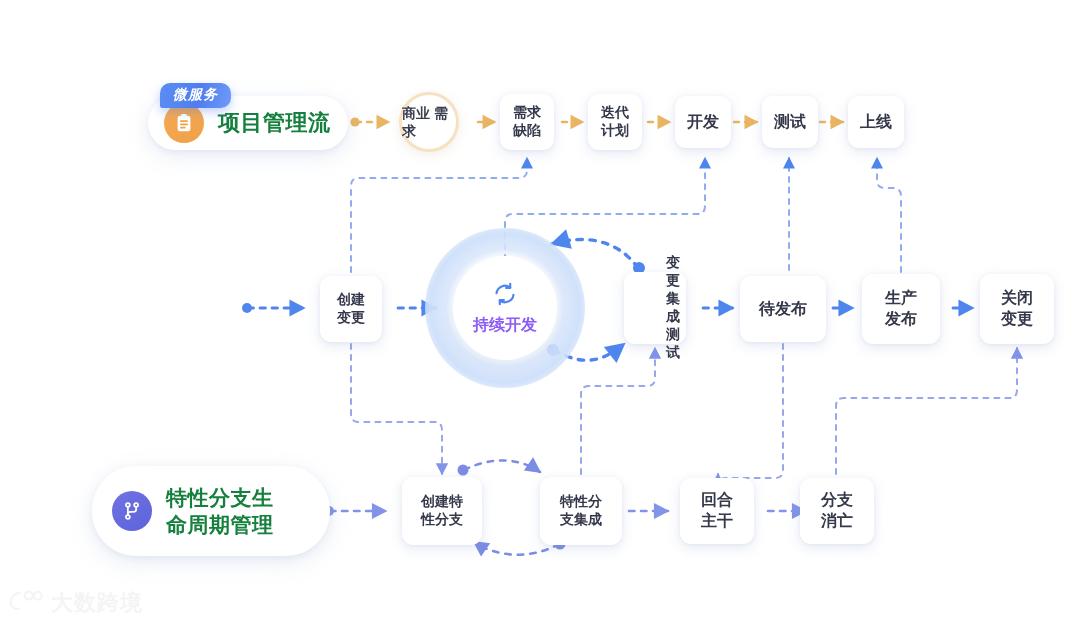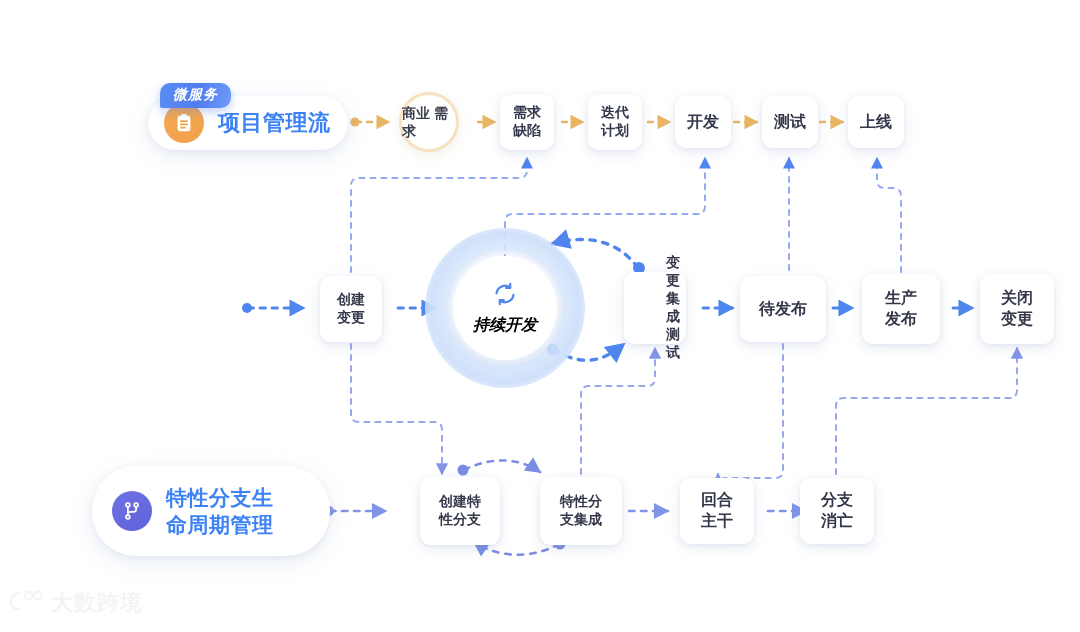--- a/index.html
+++ b/index.html
@@ -20,21 +20,21 @@
     background:#ffffff;
     border-radius:44px;
     box-shadow:0 6px 22px rgba(120,140,190,.17), 0 2px 6px rgba(120,140,190,.10);
     box-sizing:border-box;
   }
   .lane .ico{
     flex:0 0 auto;width:40px;height:40px;border-radius:50%;
     display:flex;align-items:center;justify-content:center;
   }
   .lane .ttl{
-    color:#3b82f6;font-size:21px;font-weight:700;line-height:1.30;
+    color:#15803d;font-size:21px;font-weight:700;line-height:1.30;
     letter-spacing:.5px;white-space:pre-line;
   }
   .ico.orange{background:linear-gradient(145deg,#f6ab52,#efa04a);}
   .ico.blue{background:linear-gradient(145deg,#4f8ae8,#3f7fe3);}
   .ico.purple{background:linear-gradient(145deg,#6f72e0,#5e63dd);}
 
   
   .badge{
     position:absolute;
     padding:3px 13px 4px 13px;
@@ -78,21 +78,21 @@
   .ring-outer{
     position:absolute;inset:0;border-radius:50%;
     background:radial-gradient(circle, rgba(224,235,252,0) 46%, rgba(219,232,252,.85) 52%, rgba(205,223,250,.95) 66%, rgba(228,239,253,.55) 78%, rgba(255,255,255,0) 88%);
   }
   .ring-inner{
     position:absolute;left:28px;top:28px;width:104px;height:104px;border-radius:50%;
     background:#fff;
     box-shadow:0 4px 18px rgba(150,175,220,.28);
     display:flex;flex-direction:column;align-items:center;justify-content:center;gap:4px;
   }
-  .ring-inner .lbl{font-size:16px;font-weight:700;color:#000000;font-style:italic;}
+  .ring-inner .lbl{font-size:16px;font-weight:700;color:#8b5cf6;}
 
   
   .wm{
     position:absolute;left:8px;top:588px;
     display:flex;align-items:center;gap:7px;
     opacity:.48;
   }
   .wm .wt{font-size:22px;font-weight:700;color:#e9e9ea;letter-spacing:1px;}
 </style>
 </head>
@@ -258,21 +258,21 @@
         <circle cx="16.5" cy="5.5" r="2.1"></circle>
         <circle cx="7.5" cy="18.5" r="2.1"></circle>
         <path d="M7.5 7.6 L7.5 16.4"></path>
         <path d="M16.5 7.6 L16.5 10.4 Q16.5 13 13.5 13 L10.5 13 Q7.5 13 7.5 15.2"></path>
       </svg>
     </span>
     <span class="ttl">特性分支生
 命周期管理</span>
   </div>
 
-  <div class="node sm" style="left:420px;top:477px;width:80px;height:68px;">
+  <div class="node sm" style="left:402px;top:477px;width:80px;height:68px;">
     <span>创建特
 性分支</span>
   </div>
   <div class="node sm" style="left:540px;top:477px;width:82px;height:68px;">
     <span>特性分
 支集成</span>
   </div>
   <div class="node md" style="left:680px;top:478px;width:74px;height:66px;">
     <span>回合
 主干</span>

